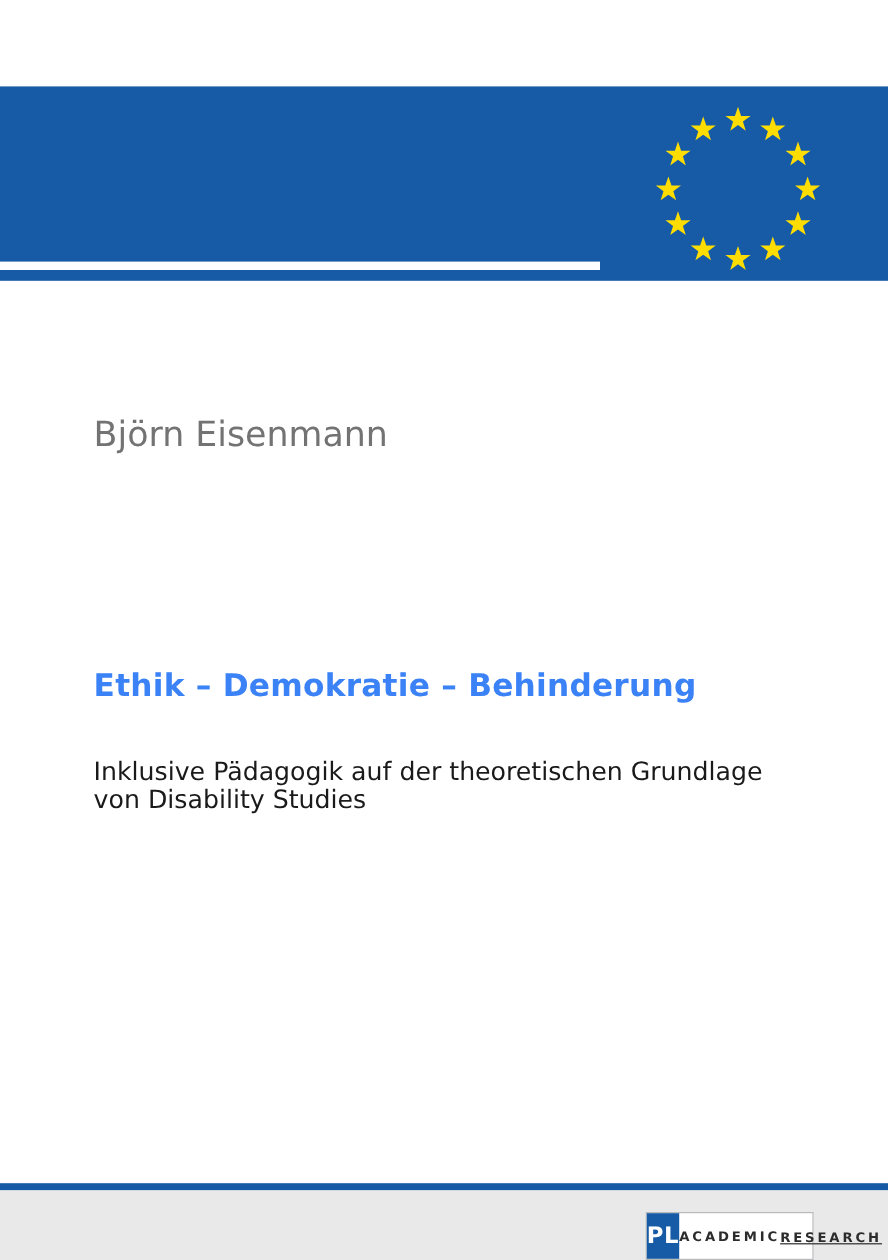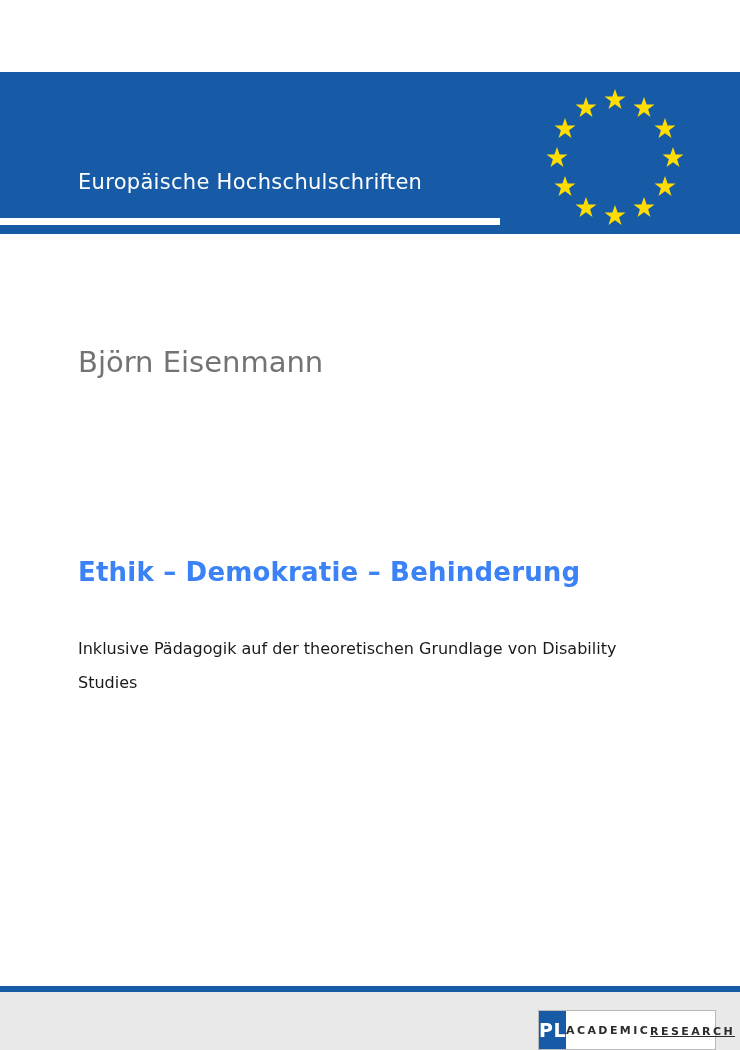--- a/index.html
+++ b/index.html
@@ -89,22 +89,22 @@
     color: #3b82f6;
     font-weight: bold;
     letter-spacing: 0.2px;
   }
 
   .subtitle {
     position: absolute;
     left: 78px;
     top: 632px;
     width: 560px;
-    font-size: 16px;
-    line-height: 34px;
+    font-size: 21px;
+    line-height: 23px;
     color: #1a1a1a;
     font-weight: 400;
   }
 
   
   .bottom-rule {
     position: absolute;
     left: 0;
     top: 986px;
     width: 740px;
@@ -119,21 +119,21 @@
     width: 740px;
     height: 58px;
     background: #e9e9ea;
   }
 
   
   .logo {
     position: absolute;
     left: 538px;
     top: 1010px;
-    width: 178px;
+    width: 140px;
     height: 40px;
     background: #ffffff;
     border: 1px solid #b9b9bc;
     box-sizing: border-box;
     display: flex;
     align-items: stretch;
   }
   .logo-pl {
     width: 42px;
     background: #175ba6;
@@ -165,21 +165,20 @@
     margin-top: 2px;
     text-decoration: underline;
   }
 </style>
 </head>
 <body>
 
 <div class="cover">
 
   <div class="banner">
-    <div class="series-title">Europäische Hochschulschriften</div>
     <div class="banner-rule"></div>
     <div class="series-subtitle">Pädagogik</div>
   </div>
 
   <div class="eu-stars">
     <svg width="150" height="142" viewBox="0 0 150 142" xmlns="http://www.w3.org/2000/svg">
       <g fill="#ffdd00">
 
         <g transform="translate(75,16)">
             <polygon points="0,-11 2.6,-3.4 10.5,-3.4 4.1,1.3 6.5,8.9 0,4.2 -6.5,8.9 -4.1,1.3 -10.5,-3.4 -2.6,-3.4"></polygon>

